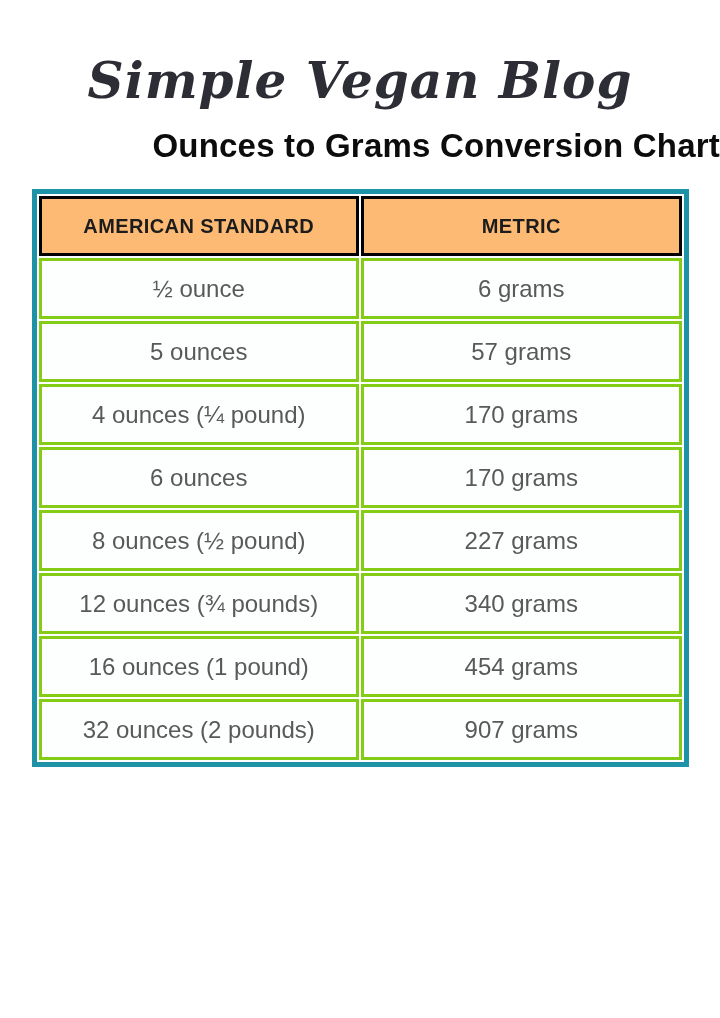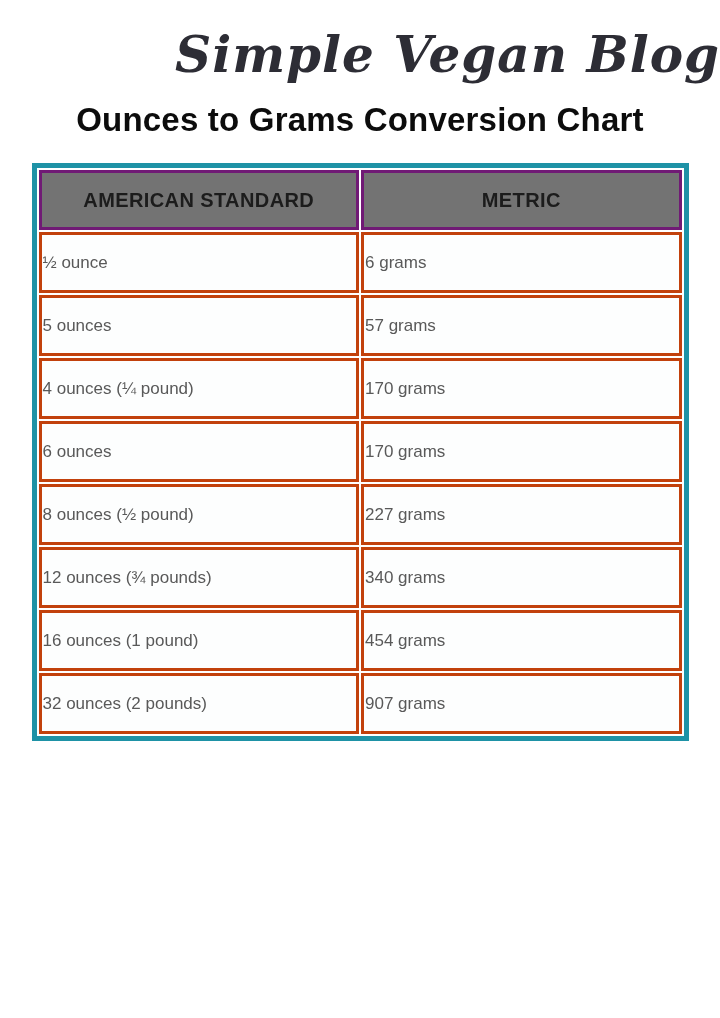--- a/index.html
+++ b/index.html
@@ -9,67 +9,67 @@
   }
   .page {
     position: relative;
     width: 720px;
     height: 1018px;
     background: #ffffff;
     font-family: "Liberation Sans", sans-serif;
     overflow: hidden;
   }
   .logo {
-    margin-top: 25px;
-    text-align: right;
+    margin-top: 51px;
+    text-align: center;
     font-family: "DejaVu Serif", serif;
     font-style: italic;
     font-weight: 600;
     font-size: 50px;
     letter-spacing: 1px;
     color: #2d2d35;
     line-height: 1.2;
     user-select: none;
   }
   .title {
     margin-top: 16px;
-    text-align: center;
+    text-align: right;
     font-size: 33px;
     font-weight: 700;
     color: #0c0c0c;
     letter-spacing: 0.2px;
   }
   table.conv {
     margin: 24px auto 0 auto;
     width: 657px;
     border-collapse: separate;
     border-spacing: 2px;
     border: 5px solid #1e92a6;
     background: #ffffff;
     table-layout: fixed;
   }
   table.conv th {
     width: 50%;
     height: 52px;
-    border: 3px solid #701a75;
-    background: #737373;
+    border: 3px solid #000000;
+    background: #fdba74;
     color: #1c1c1c;
     font-size: 20px;
     font-weight: 700;
     text-align: center;
     letter-spacing: 0.4px;
   }
   table.conv td {
     height: 53px;
-    border: 3px solid #c2410c;
+    border: 3px solid #84cc16;
     background: #fdfefe;
     color: #595959;
-    font-size: 17px;
+    font-size: 24px;
     font-weight: 400;
-    text-align: left;
+    text-align: center;
   }
   table.conv td.footer-cell {
     height: 52px;
   }
 </style>
 </head>
 <body>
 
 <div class="page">
 

